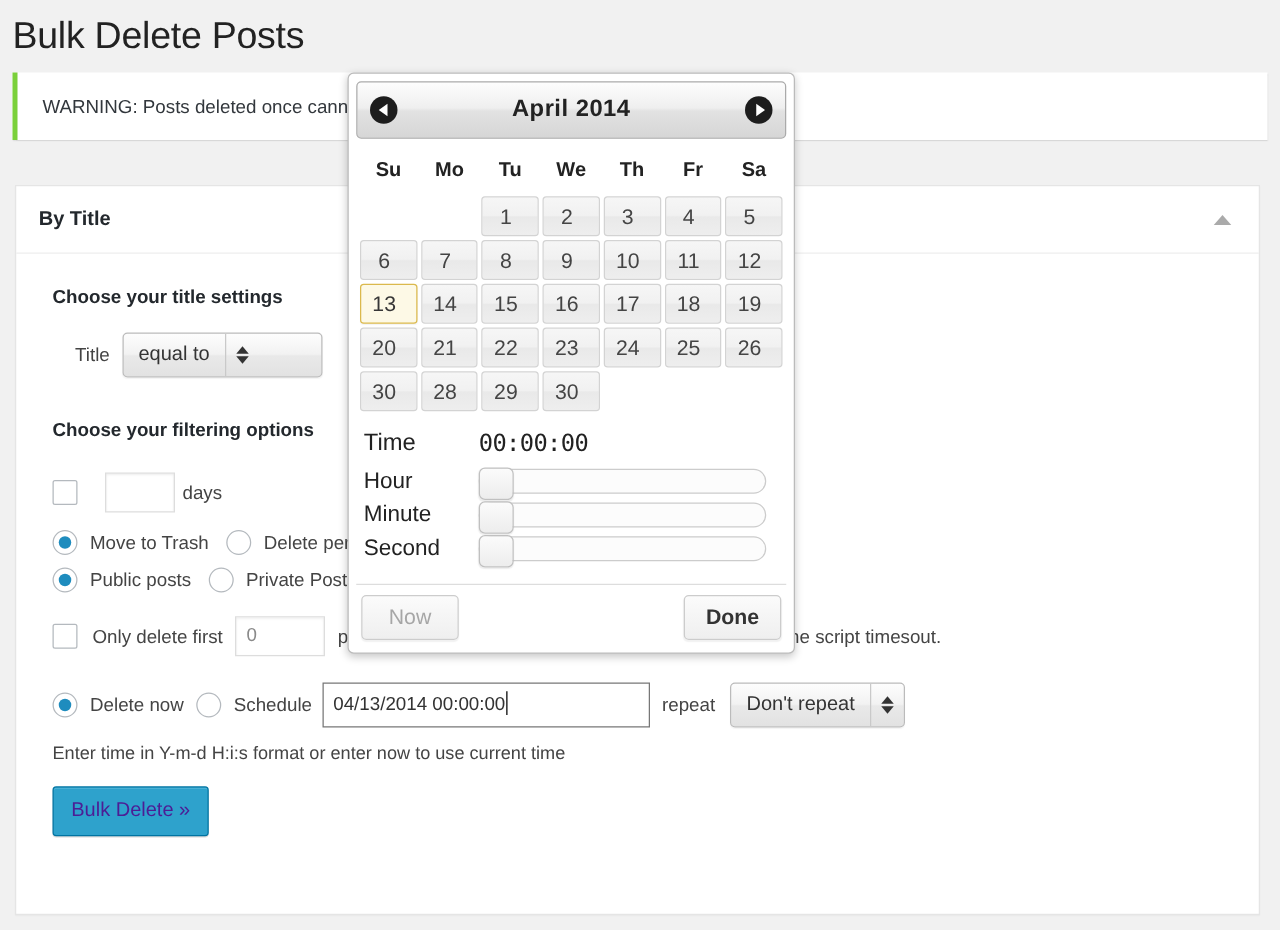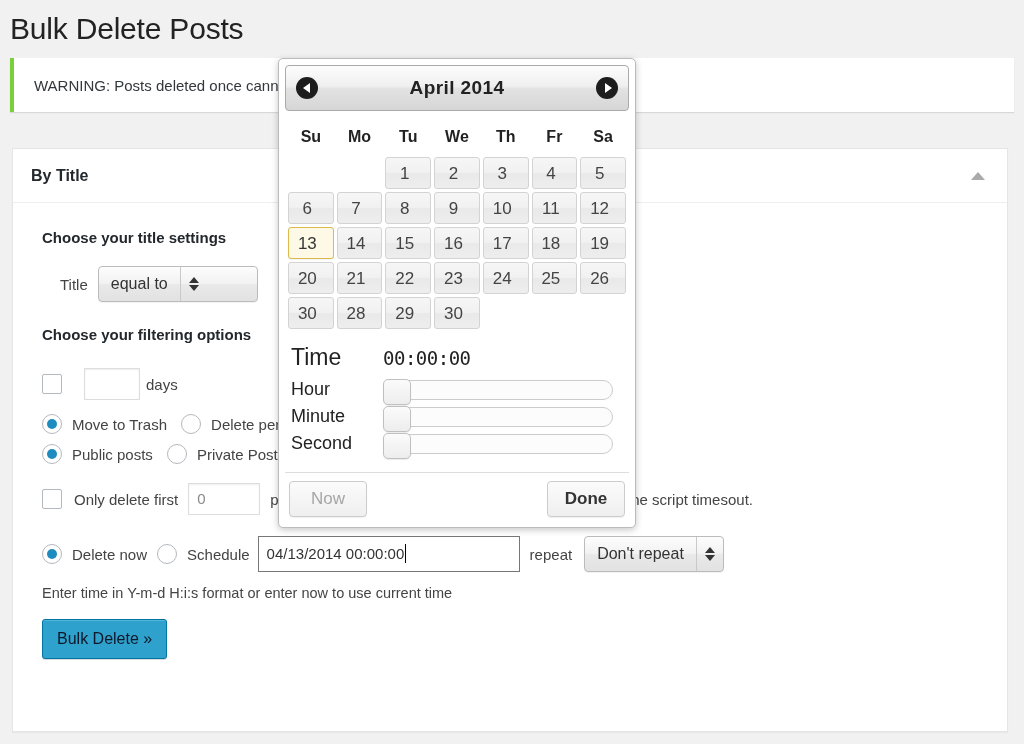--- a/index.html
+++ b/index.html
@@ -87,21 +87,21 @@
     padding: 18px 18px 10px 18px;
     position: relative;
   }
 
   .section-head {
     font-size: 15px;
     font-weight: bold;
     color: #23282d;
     margin: 8px 0 20px 11px;
   }
-  .section-head.second { margin-top: 24px; margin-bottom: 26px; }
+  .section-head.second { margin-top: 34px; margin-bottom: 26px; }
 
   
   .title-row {
     display: flex;
     align-items: center;
     margin-left: 29px;
     margin-bottom: 4px;
   }
   .title-label {
     font-size: 15px;
@@ -235,21 +235,21 @@
   .btn-primary {
     margin-left: 11px;
     margin-top: 18px;
     display: inline-flex;
     align-items: center;
     height: 38px;
     padding: 0 14px;
     background: #2ea2cc;
     border: 1px solid #0074a2;
     border-radius: 3px;
-    color: #0f172a;
+    color: #4c1d95;
     font-size: 16px;
     box-shadow: inset 0 1px 0 rgba(120,200,230,.5), 0 1px 0 rgba(0,0,0,.15);
     cursor: pointer;
   }
 
   
   .dtpicker {
     position: absolute;
     left: 278px;
     top: 58px;
@@ -353,21 +353,21 @@
   }
 
   
   .time-wrap { padding: 12px 4px 2px 6px; }
   .time-row {
     display: flex;
     align-items: center;
     margin-bottom: 8px;
   }
   .time-label {
-    font-size: 23px;
+    font-size: 19px;
     color: #222;
     width: 92px;
     flex: none;
   }
   .time-value {
     font-size: 19px;
     color: #222;
     font-family: "DejaVu Sans Mono", monospace;
     letter-spacing: -0.5px;
   }

